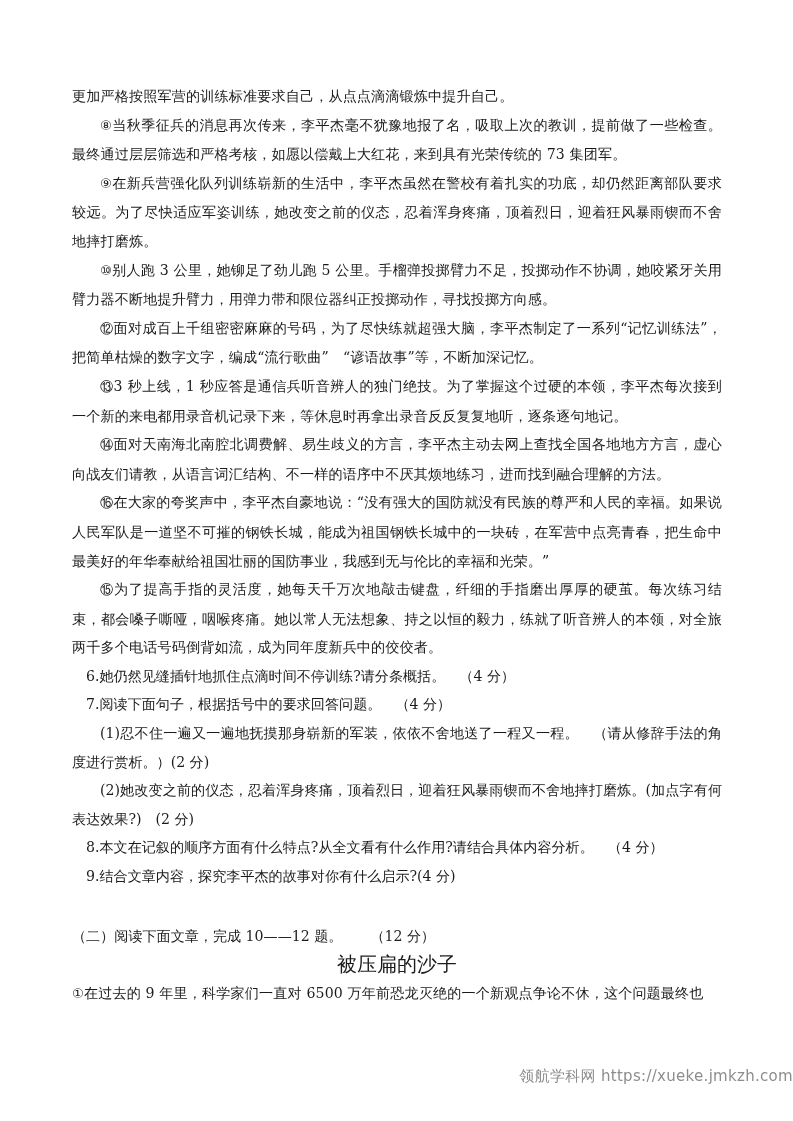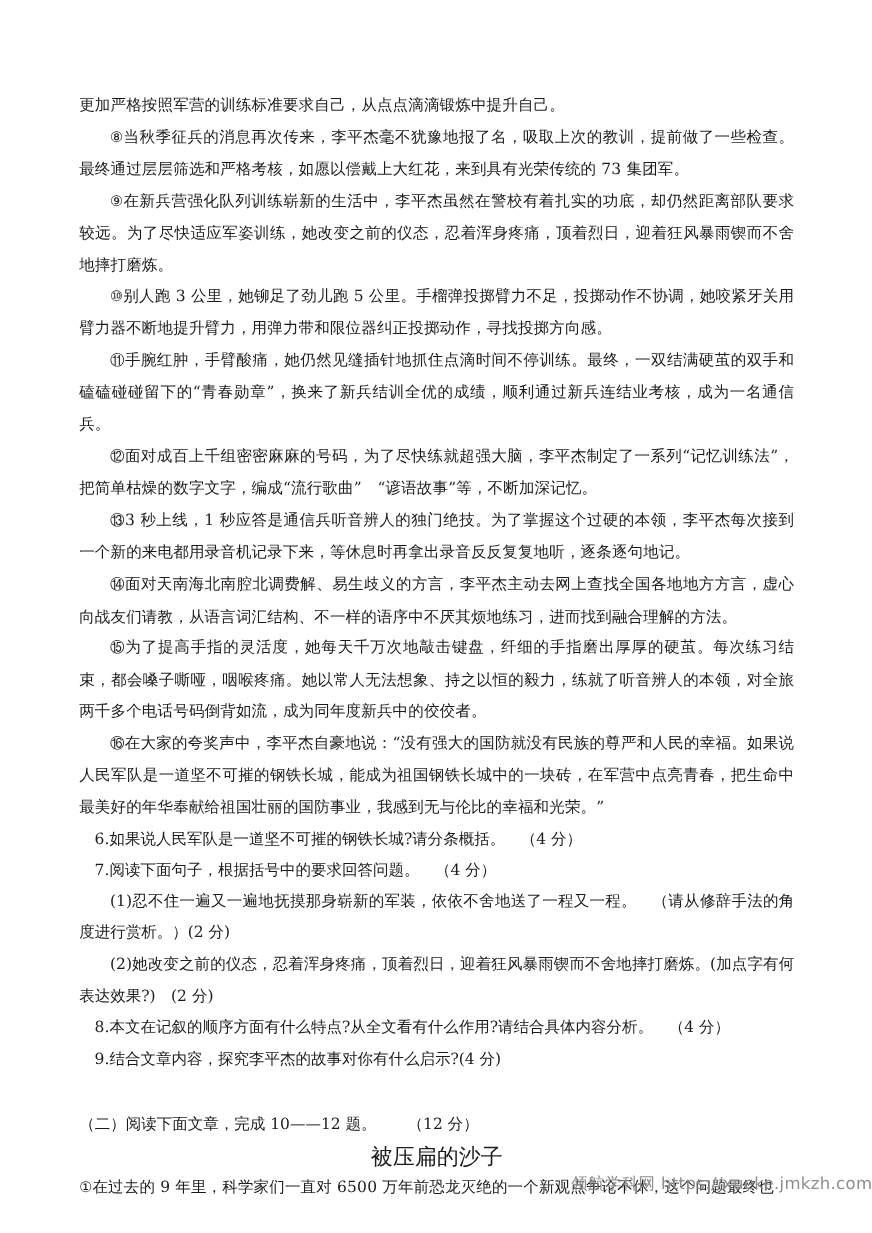--- a/index.html
+++ b/index.html
@@ -109,33 +109,32 @@
   <div class="body-region">
 
     <p class="para">更加严格按照军营的训练标准要求自己，从点点滴滴锻炼中提升自己。</p>
 
     <p class="para indent"><span class="marker">⑧</span><span>当秋季征兵的消息再次传来，李平杰毫不犹豫地报了名，吸取上次的教训，提前做了一些检查。最终通过层层筛选和严格考核，如愿以偿戴上大红花，来到具有光荣传统的 73 集团军。</span></p>
 
     <p class="para indent"><span class="marker">⑨</span><span>在新兵营强化队列训练崭新的生活中，李平杰虽然在警校有着扎实的功底，却仍然距离部队要求较远。为了尽快适应军姿训练，她改变之前的仪态，忍着浑身疼痛，顶着烈日，迎着狂风暴雨锲而不舍地摔打磨炼。</span></p>
 
     <p class="para indent"><span class="marker">⑩</span><span>别人跑 3 公里，她铆足了劲儿跑 5 公里。手榴弹投掷臂力不足，投掷动作不协调，她咬紧牙关用臂力器不断地提升臂力，用弹力带和限位器纠正投掷动作，寻找投掷方向感。</span></p>
 
-    <p class="para indent"><span class="marker">⑪</span><span>手腕红肿，手臂酸痛，她仍然见缝插针地抓住点滴时间不停训练。最终，一双结满硬茧的双手和磕磕碰碰留下的“青春勋章”，换来了新兵结训全优的成绩，顺利通过新兵连结业考核，成为一名通信兵。</span></p>
 
     <p class="para indent"><span class="marker">⑫</span><span>面对成百上千组密密麻麻的号码，为了尽快练就超强大脑，李平杰制定了一系列“记忆训练法”，把简单枯燥的数字文字，编成“流行歌曲”　“谚语故事”等，不断加深记忆。</span></p>
 
     <p class="para indent"><span class="marker">⑬</span><span>3 秒上线，1 秒应答是通信兵听音辨人的独门绝技。为了掌握这个过硬的本领，李平杰每次接到一个新的来电都用录音机记录下来，等休息时再拿出录音反反复复地听，逐条逐句地记。</span></p>
 
     <p class="para indent"><span class="marker">⑭</span><span>面对天南海北南腔北调费解、易生歧义的方言，李平杰主动去网上查找全国各地地方方言，虚心向战友们请教，从语言词汇结构、不一样的语序中不厌其烦地练习，进而找到融合理解的方法。</span></p>
 
+    <p class="para indent"><span class="marker">⑯</span><span>在大家的夸奖声中，李平杰自豪地说：“没有强大的国防就没有民族的尊严和人民的幸福。如果说人民军队是一道坚不可摧的钢铁长城，能成为祖国钢铁长城中的一块砖，在军营中点亮青春，把生命中最美好的年华奉献给祖国壮丽的国防事业，我感到无与伦比的幸福和光荣。”</span></p>
+
     <p class="para indent"><span class="marker">⑮</span><span>为了提高手指的灵活度，她每天千万次地敲击键盘，纤细的手指磨出厚厚的硬茧。每次练习结束，都会嗓子嘶哑，咽喉疼痛。她以常人无法想象、持之以恒的毅力，练就了听音辨人的本领，对全旅两千多个电话号码倒背如流，成为同年度新兵中的佼佼者。</span></p>
 
-    <p class="para indent"><span class="marker">⑯</span><span>在大家的夸奖声中，李平杰自豪地说：“没有强大的国防就没有民族的尊严和人民的幸福。如果说人民军队是一道坚不可摧的钢铁长城，能成为祖国钢铁长城中的一块砖，在军营中点亮青春，把生命中最美好的年华奉献给祖国壮丽的国防事业，我感到无与伦比的幸福和光荣。”</span></p>
-
-    <p class="q-line"><span>6.</span><span>如果说人民军队是一道坚不可摧的钢铁长城?请分条概括。</span>　<span>（4 分）</span></p>
+    <p class="q-line"><span>6.</span><span>她仍然见缝插针地抓住点滴时间不停训练?请分条概括。</span>　<span>（4 分）</span></p>
 
     <p class="q-line"><span>7.</span><span>阅读下面句子，根据括号中的要求回答问题。</span>　<span>（4 分）</span></p>
 
     <p class="q-line sub"><span>(1)</span><span>忍不住一遍又一遍地抚摸那身崭新的军装，依依不舍地送了一程又一程。</span>　<span>（请从修辞手法的角度进行赏析。）(2 分)</span></p>
 
     <p class="q-line sub"><span>(2)</span><span>她改变之前的仪态，忍着浑身疼痛，顶着烈日，迎着狂风暴雨锲而不舍地摔打磨炼。</span><span>(加点字有何表达效果?)　(2 分)</span></p>
 
     <p class="q-line"><span>8.</span><span>本文在记叙的顺序方面有什么特点?从全文看有什么作用?请结合具体内容分析。</span>　<span>（4 分）</span></p>
 
     <p class="q-line"><span>9.</span><span>结合文章内容，探究李平杰的故事对你有什么启示?(4 分)</span></p>

